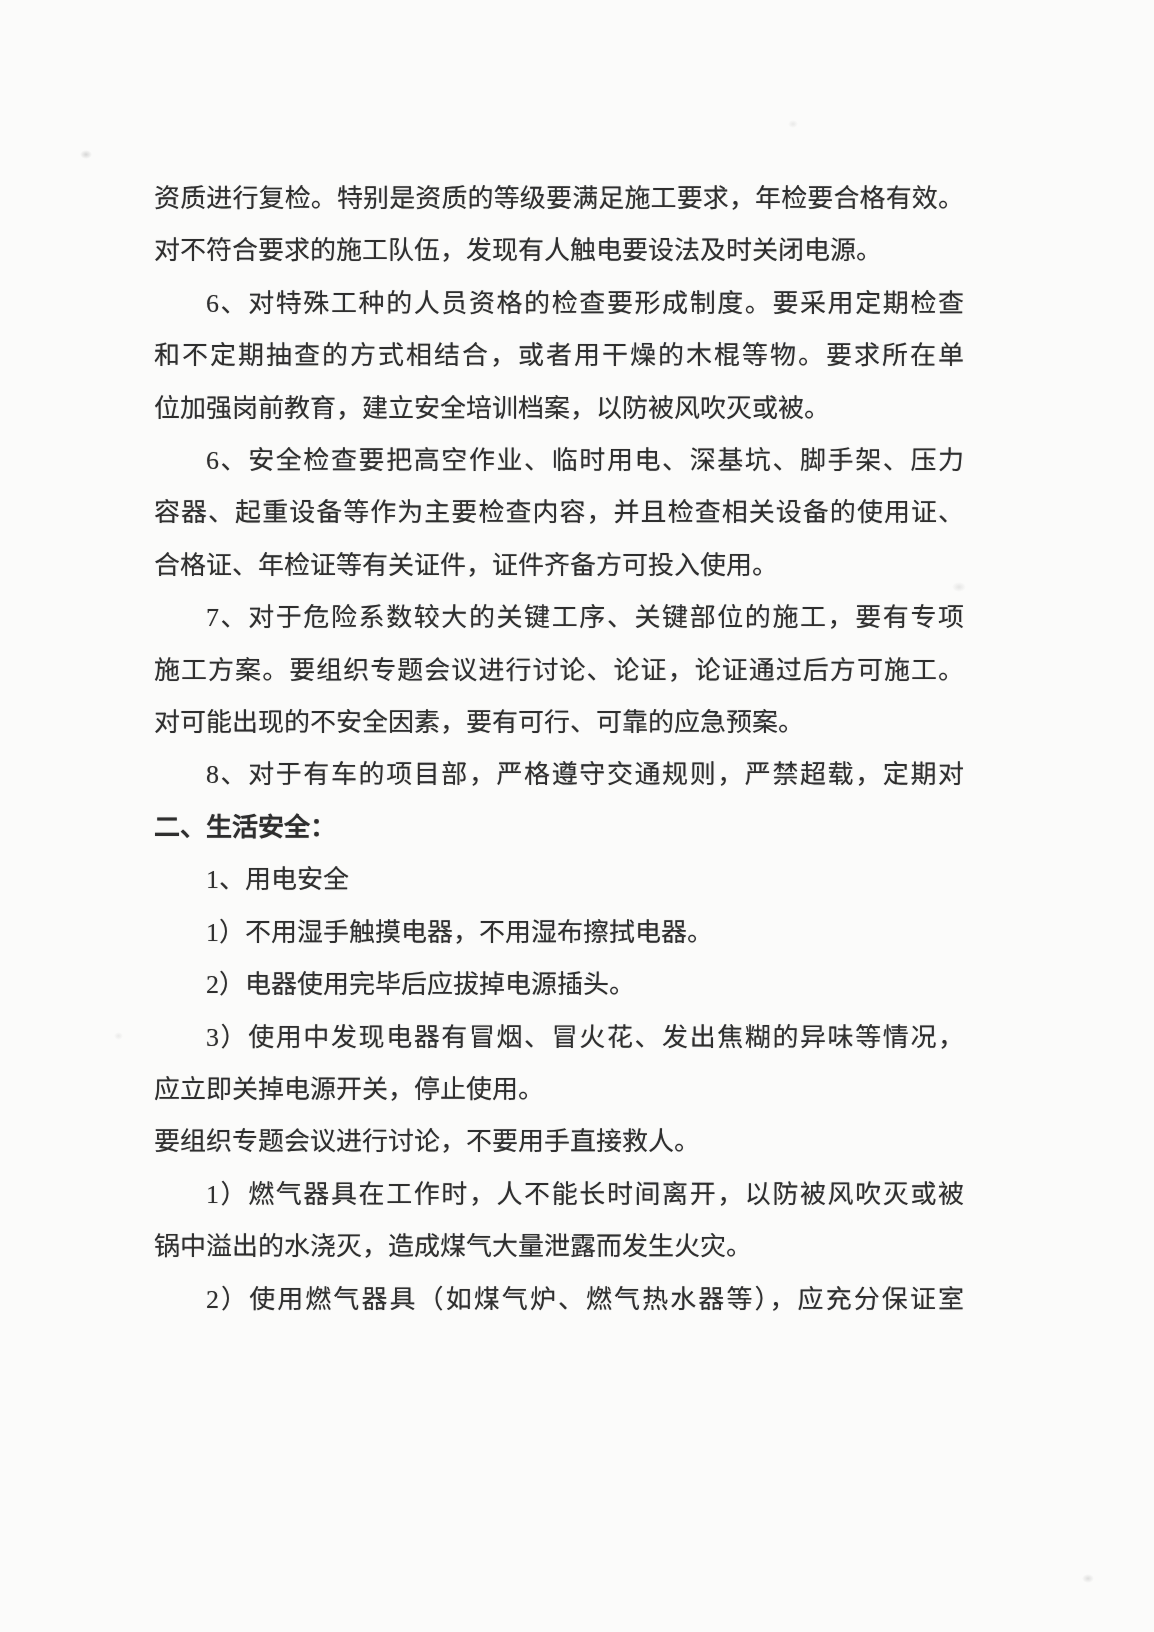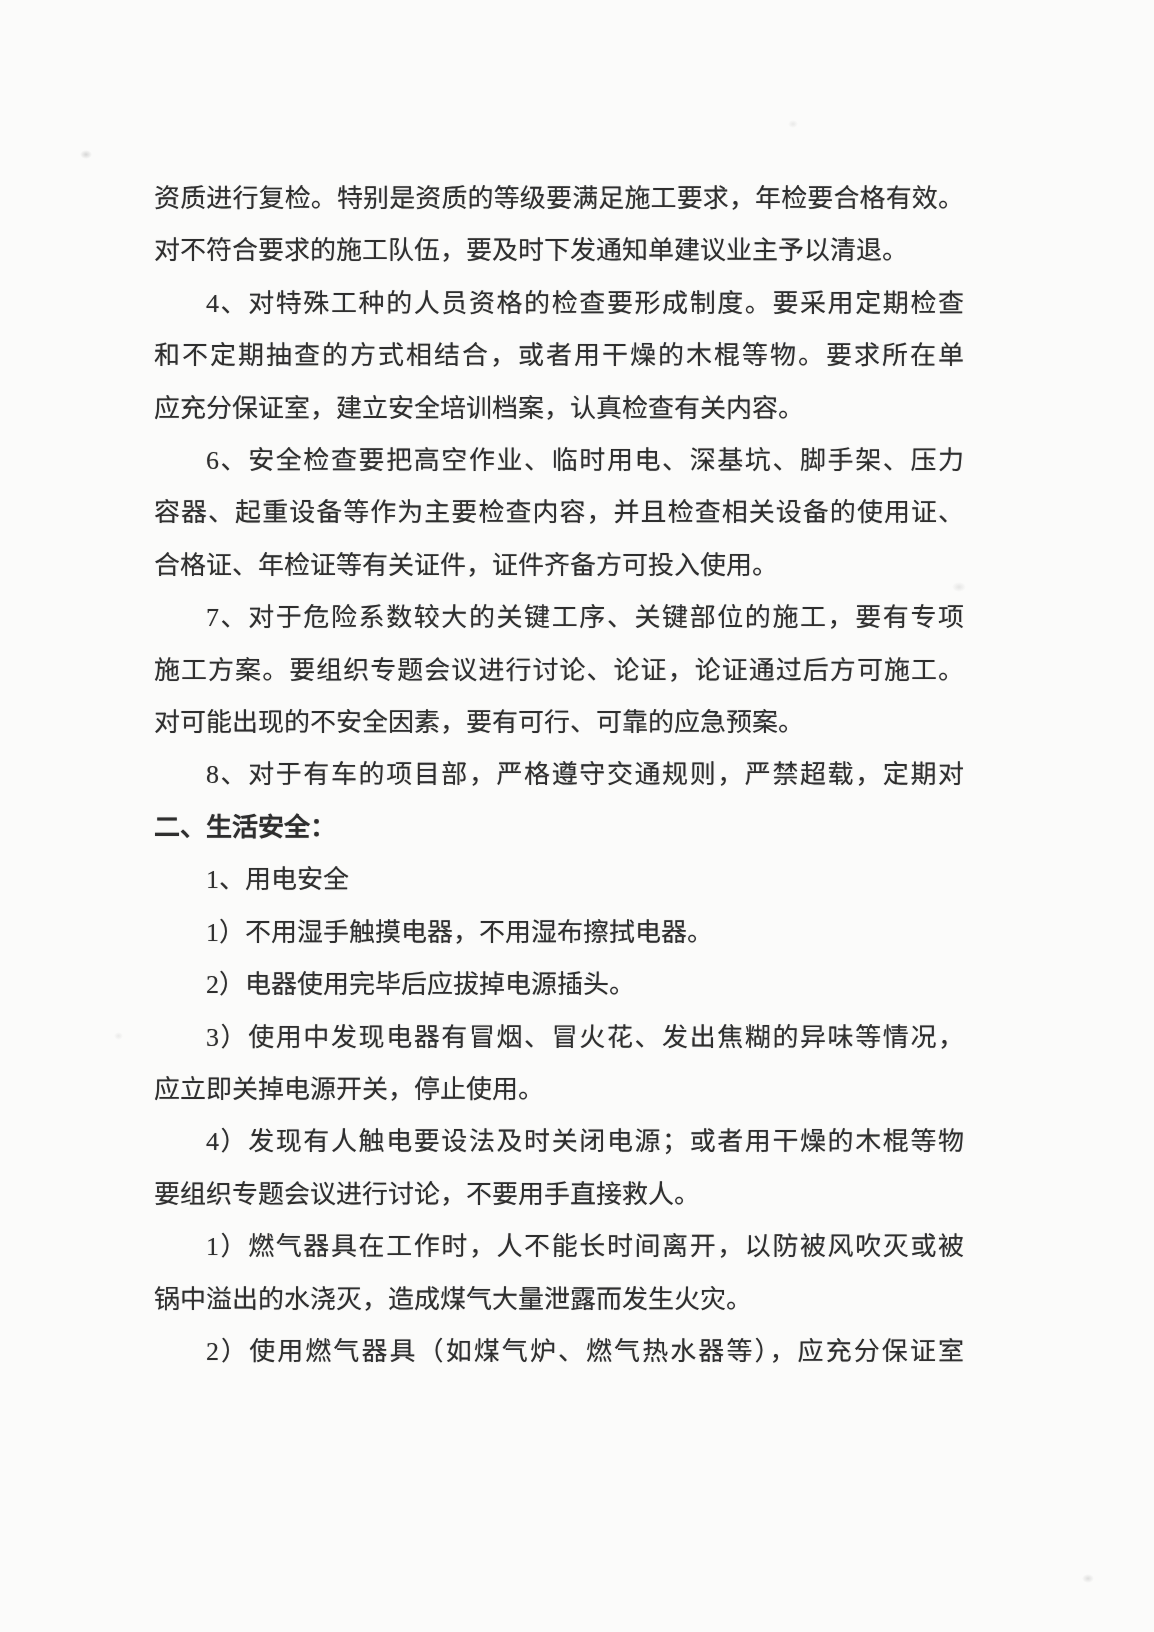--- a/index.html
+++ b/index.html
@@ -63,38 +63,37 @@
       background:radial-gradient(closest-side,rgba(120,120,120,.22),rgba(120,120,120,0));}
   .s5{left:114px;top:1006px;width:9px;height:8px;
       background:radial-gradient(closest-side,rgba(130,130,130,.14),rgba(130,130,130,0));}
 </style>
 </head>
 <body>
 
 <div class="page">
   <div class="content">
       <div class="line fill">资质进行复检。特别是资质的等级要满足施工要求，年检要合格有效。</div>
-      <div class="line">对不符合要求的施工队伍，要及时下发通知单建议业主予以清退。</div>
-      <div class="line indent fill">4、对特殊工种的人员资格的检查要形成制度。要采用定期检查</div>
+      <div class="line">对不符合要求的施工队伍，发现有人触电要设法及时关闭电源。</div>
+      <div class="line indent fill">6、对特殊工种的人员资格的检查要形成制度。要采用定期检查</div>
       <div class="line fill">和不定期抽查的方式相结合，或者用干燥的木棍等物。要求所在单</div>
-      <div class="line">应充分保证室，建立安全培训档案，认真检查有关内容。</div>
+      <div class="line">位加强岗前教育，建立安全培训档案，以防被风吹灭或被。</div>
       <div class="line indent fill">6、安全检查要把高空作业、临时用电、深基坑、脚手架、压力</div>
       <div class="line fill">容器、起重设备等作为主要检查内容，并且检查相关设备的使用证、</div>
       <div class="line">合格证、年检证等有关证件，证件齐备方可投入使用。</div>
       <div class="line indent fill">7、对于危险系数较大的关键工序、关键部位的施工，要有专项</div>
       <div class="line fill">施工方案。要组织专题会议进行讨论、论证，论证通过后方可施工。</div>
       <div class="line">对可能出现的不安全因素，要有可行、可靠的应急预案。</div>
       <div class="line indent fill">8、对于有车的项目部，严格遵守交通规则，严禁超载，定期对</div>
       <div class="line bold">二、生活安全：</div>
       <div class="line indent">1、用电安全</div>
       <div class="line indent">1）不用湿手触摸电器，不用湿布擦拭电器。</div>
       <div class="line indent">2）电器使用完毕后应拔掉电源插头。</div>
       <div class="line indent fill">3）使用中发现电器有冒烟、冒火花、发出焦糊的异味等情况，</div>
       <div class="line">应立即关掉电源开关，停止使用。</div>
-      <div class="line indent fill">4）发现有人触电要设法及时关闭电源；或者用干燥的木棍等物</div>
       <div class="line">要组织专题会议进行讨论，不要用手直接救人。</div>
       <div class="line indent fill">1）燃气器具在工作时，人不能长时间离开，以防被风吹灭或被</div>
       <div class="line">锅中溢出的水浇灭，造成煤气大量泄露而发生火灾。</div>
       <div class="line indent fill">2）使用燃气器具（如煤气炉、燃气热水器等），应充分保证室</div>
     </div>
   <div class="speck s1"></div>
   <div class="speck s2"></div>
   <div class="speck s3"></div>
   <div class="speck s4"></div>
   <div class="speck s5"></div>

